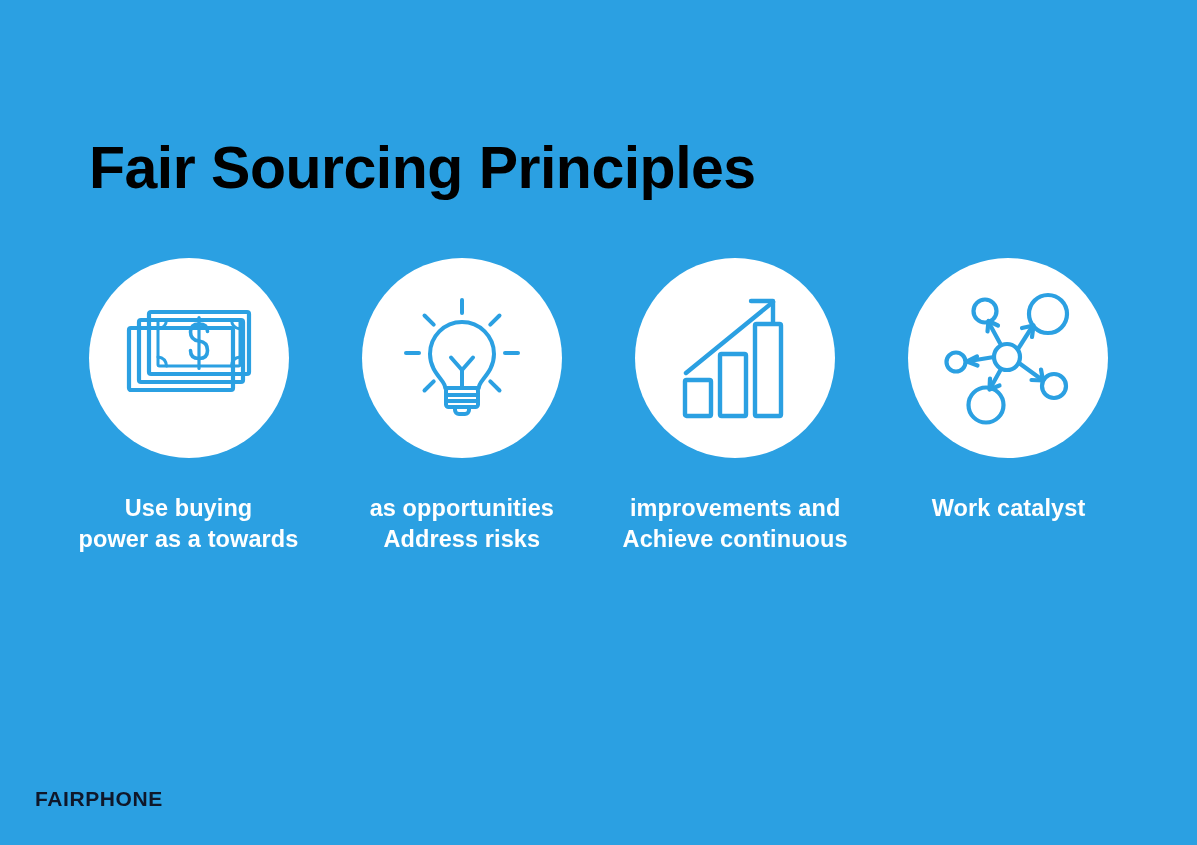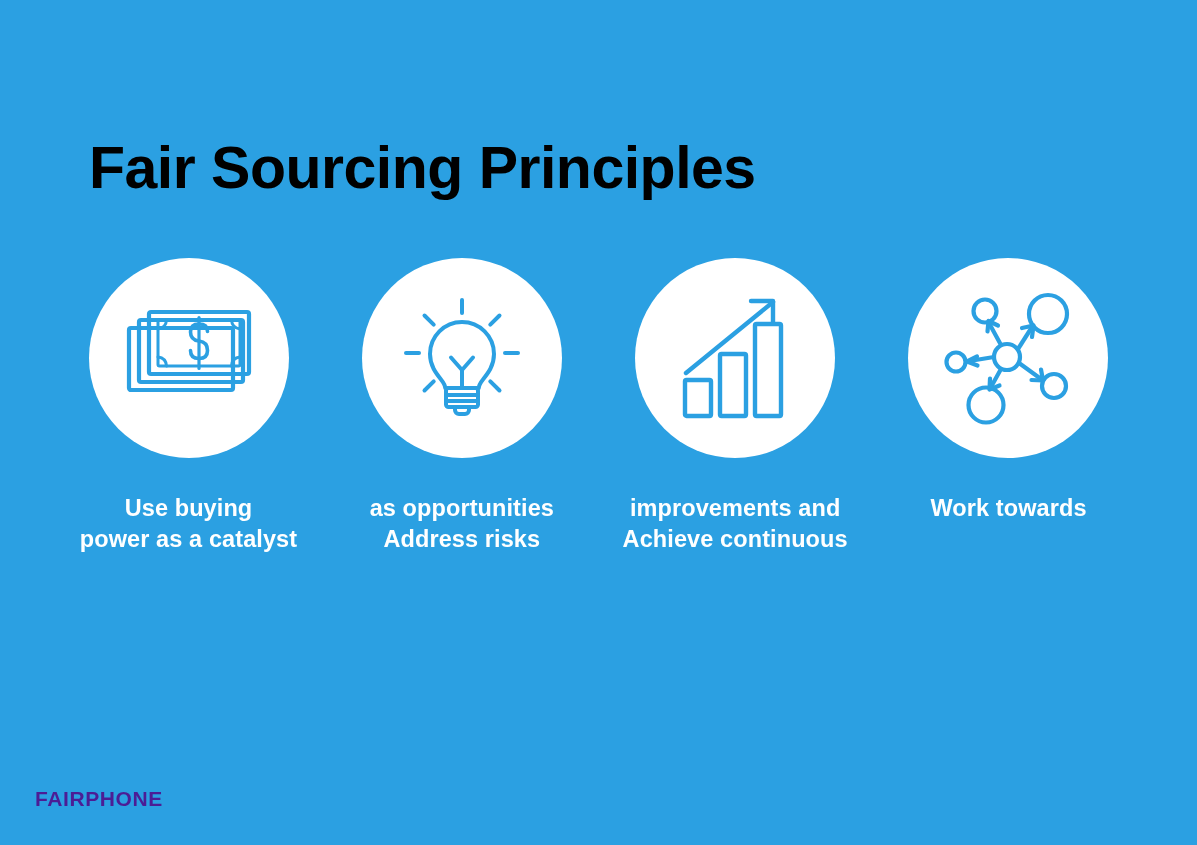--- a/index.html
+++ b/index.html
@@ -73,21 +73,21 @@
   .principle-caption .line {
     display: block;
     white-space: nowrap;
   }
   .brand-logo {
     position: absolute;
     left: 35px;
     top: 787px;
     font-size: 21px;
     font-weight: 700;
-    color: #4c1d95;
+    color: #0f172a;
     letter-spacing: 0.6px;
   }
 </style>
 </head>
 <body>
 
 <div class="slide">
 
   <h1 class="slide-title">Fair Sourcing Principles</h1>
 
@@ -105,21 +105,21 @@
             <path d="M115 27 q-8 -1 -8.5 -9" stroke-width="3"></path>
             <path d="M33 55 q8 1 8.5 9" stroke-width="3"></path>
             <path d="M115 55 q-8 1 -8.5 9" stroke-width="3"></path>
             <path d="M74 15.5 v51" stroke-width="3.2"></path>
             <path d="M82.5 29.5 q0 -7.5 -8.5 -7.5 q-8.5 0 -8.5 8 q0 8 8.5 9 q8.5 1 8.5 9.5 q0 8 -8.5 8 q-8.5 0 -8.5 -8" stroke-width="3.6"></path>
           </svg>
         </span>
       </div>
       <div class="principle-caption">
         <span class="line">Use buying</span>
-        <span class="line">power as a catalyst</span>
+        <span class="line">power as a towards</span>
       </div>
     </div>
 
     <div class="principle">
       <div class="icon-circle">
         <span>
           <svg width="124" height="124" viewBox="0 0 124 124" fill="none" stroke="#2BA0E2" stroke-width="4" stroke-linecap="round" stroke-linejoin="round">
             <path d="M62 4 v13"></path>
             <path d="M24.5 19.5 l9.2 9.2"></path>
             <path d="M99.5 19.5 l-9.2 9.2"></path>
@@ -178,21 +178,21 @@
             <path d="M50 66 L25.5 70"></path>
             <path d="M23 70.5 l10 -5 M23 70.5 l10.5 4"></path>
             <path d="M75 72 L97 88"></path>
             <path d="M99 89.5 l-11.5 -0.5 M99 89.5 l-2 -11"></path>
             <path d="M57 78 L47 96"></path>
             <path d="M45.5 98.5 l0.5 -11 M45.5 98.5 l10 -4"></path>
           </svg>
         </span>
       </div>
       <div class="principle-caption">
-        <span class="line">Work towards</span>
+        <span class="line">Work catalyst</span>
       </div>
     </div>
 
   </div>
 
   <div class="brand-logo">FAIRPHONE</div>
 
 </div>
 
 </body></html>

